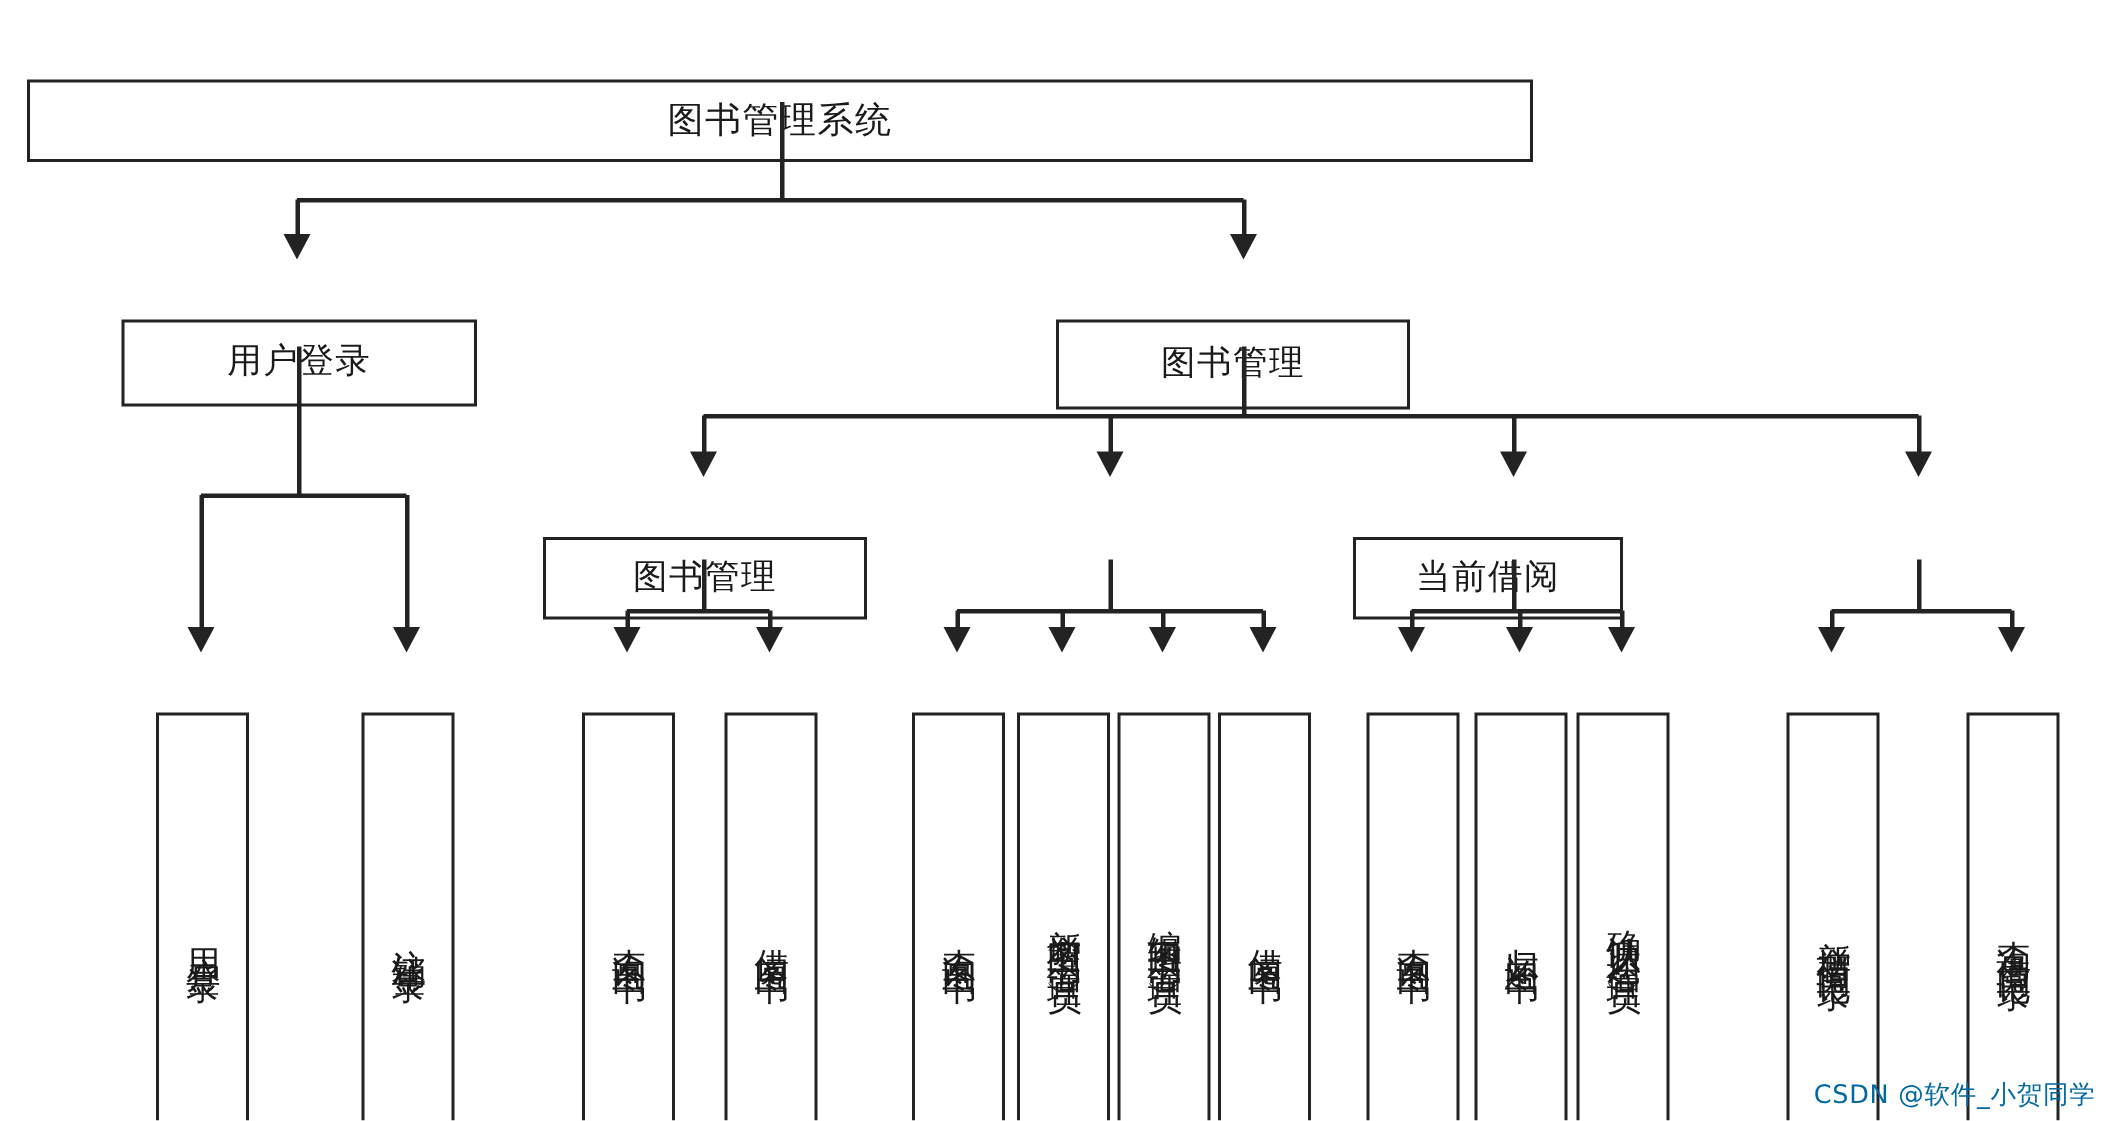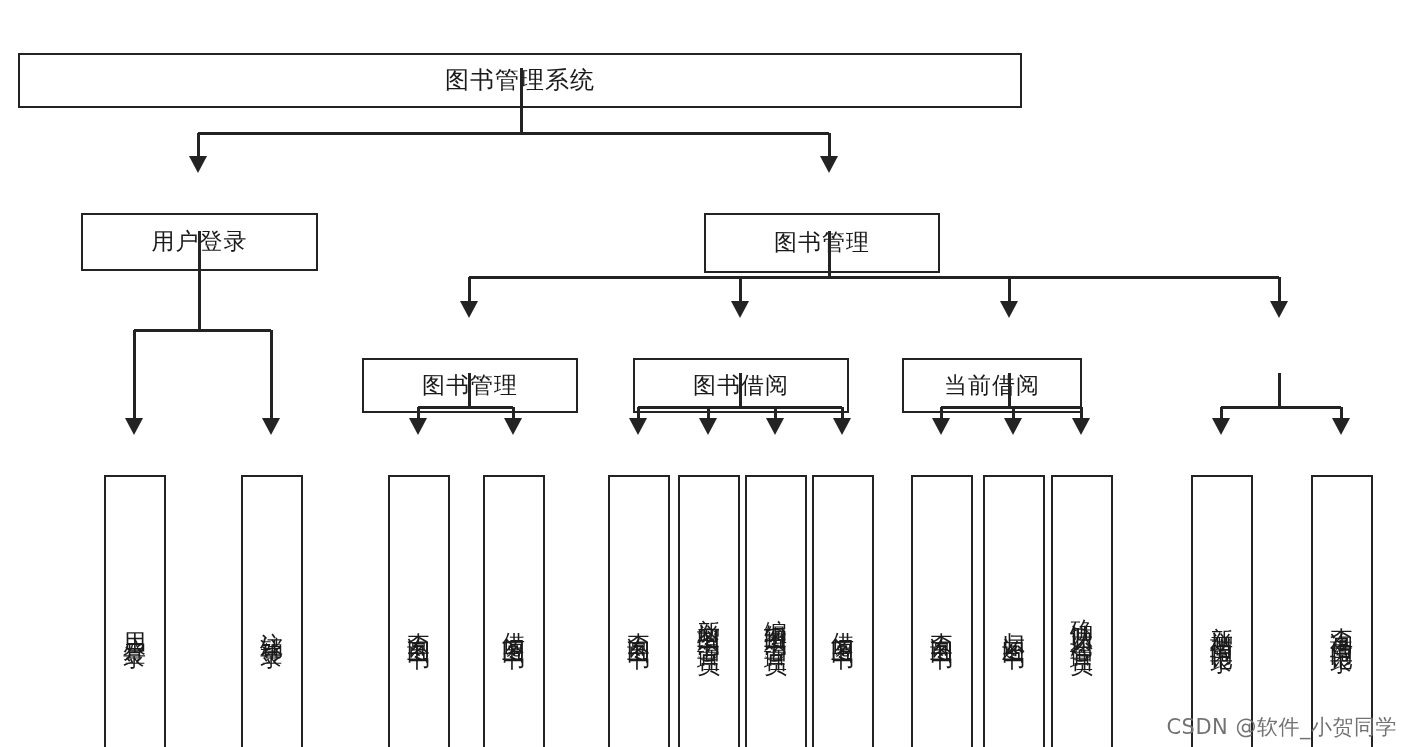--- a/index.html
+++ b/index.html
@@ -62,22 +62,22 @@
     width: 0;
     height: 0;
     border-left: 9px solid transparent;
     border-right: 9px solid transparent;
     border-top: 17px solid #232323;
   }
   #watermark {
     position: absolute;
     right: 8px;
     bottom: 6px;
-    font-size: 21px;
-    color: #737373;
+    font-size: 17px;
+    color: #0369a1;
     letter-spacing: 0.5px;
     font-family: "DejaVu Sans", "Liberation Sans", sans-serif;
     pointer-events: none;
     white-space: nowrap;
   }
 </style>
 </head>
 <body>
 
 <div id="canvas">
@@ -88,23 +88,20 @@
 
   <div class="node horiz" id="node-l1-0" style="left: 81px; top: 173px; width: 237px; height: 58px;">
     <span class="label">用户登录</span>
   </div>
   <div class="node horiz" id="node-l1-1" style="left: 704px; top: 173px; width: 236px; height: 60px;">
     <span class="label">图书管理</span>
   </div>
 
   <div class="node horiz" id="node-l2-0" style="left: 362px; top: 318px; width: 216px; height: 55px;">
     <span class="label">图书管理</span>
-  </div>
-  <div class="node horiz" id="node-l2-1" style="left: 633px; top: 318px; width: 216px; height: 55px;">
-    <span class="label">图书借阅</span>
   </div>
   <div class="node horiz" id="node-l2-2" style="left: 902px; top: 318px; width: 180px; height: 55px;">
     <span class="label">当前借阅</span>
   </div>
 
   <div class="node vert" id="node-leaf-0" style="left: 104px; top: 435px; width: 62px; height: 297px;">
     <span class="label">用户登录</span>
   </div>
   <div class="node vert" id="node-leaf-1" style="left: 241px; top: 435px; width: 62px; height: 297px;">
     <span class="label">注销登录</span>

